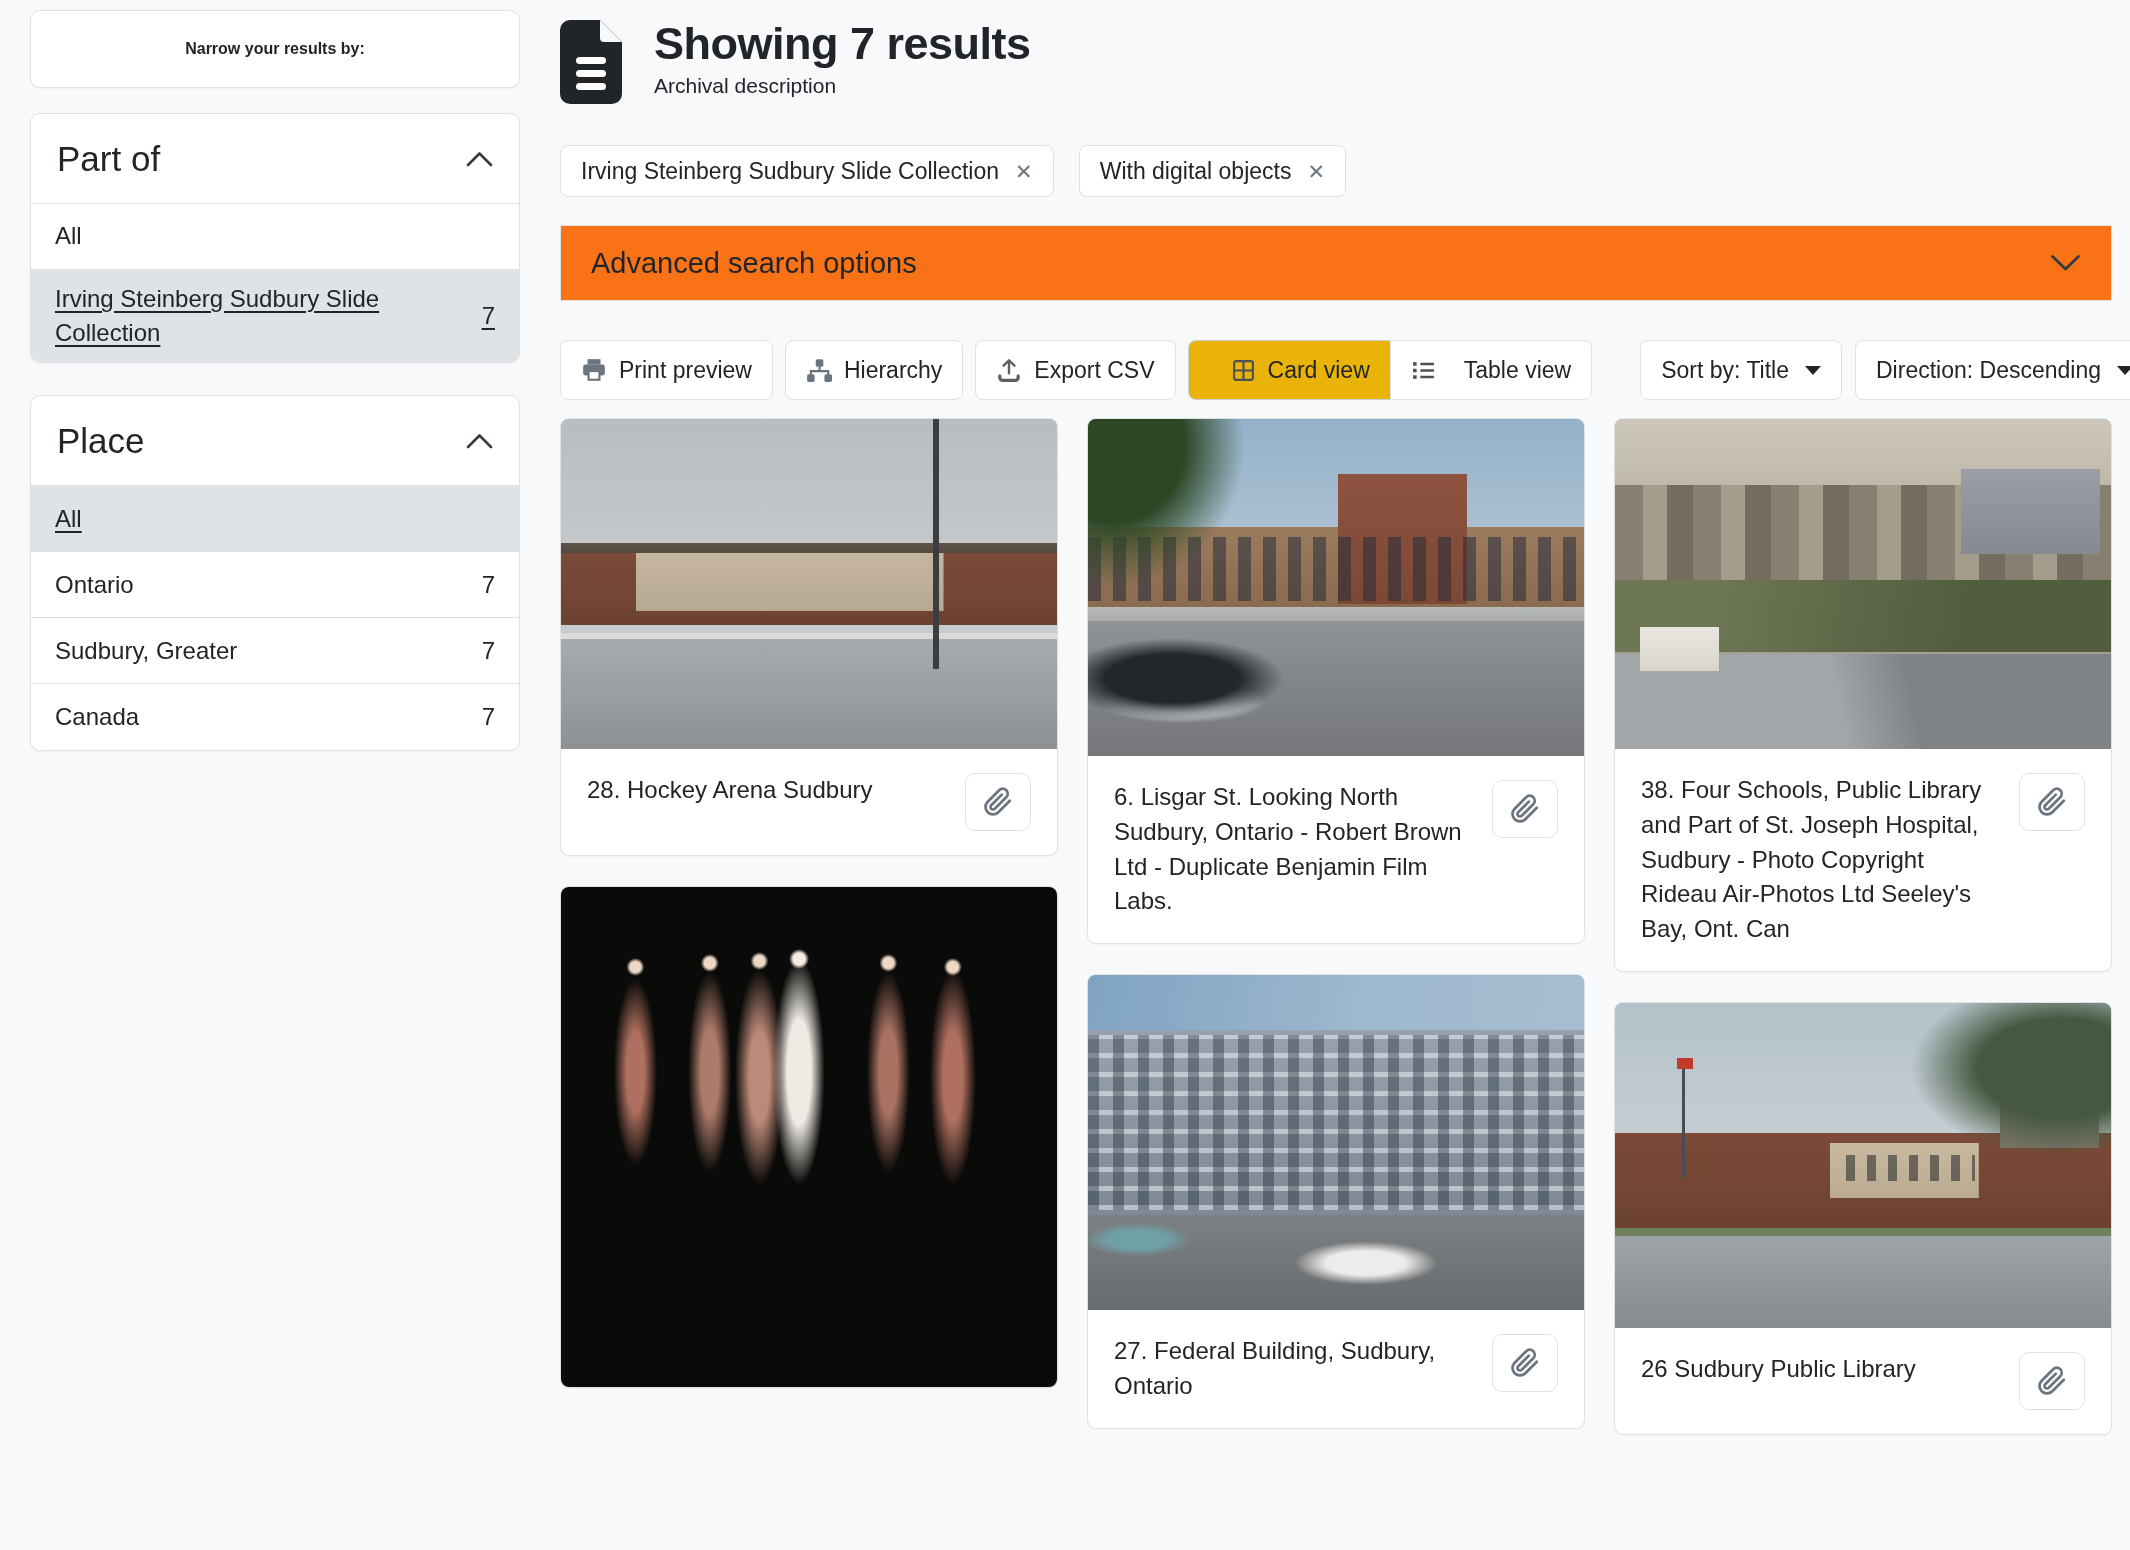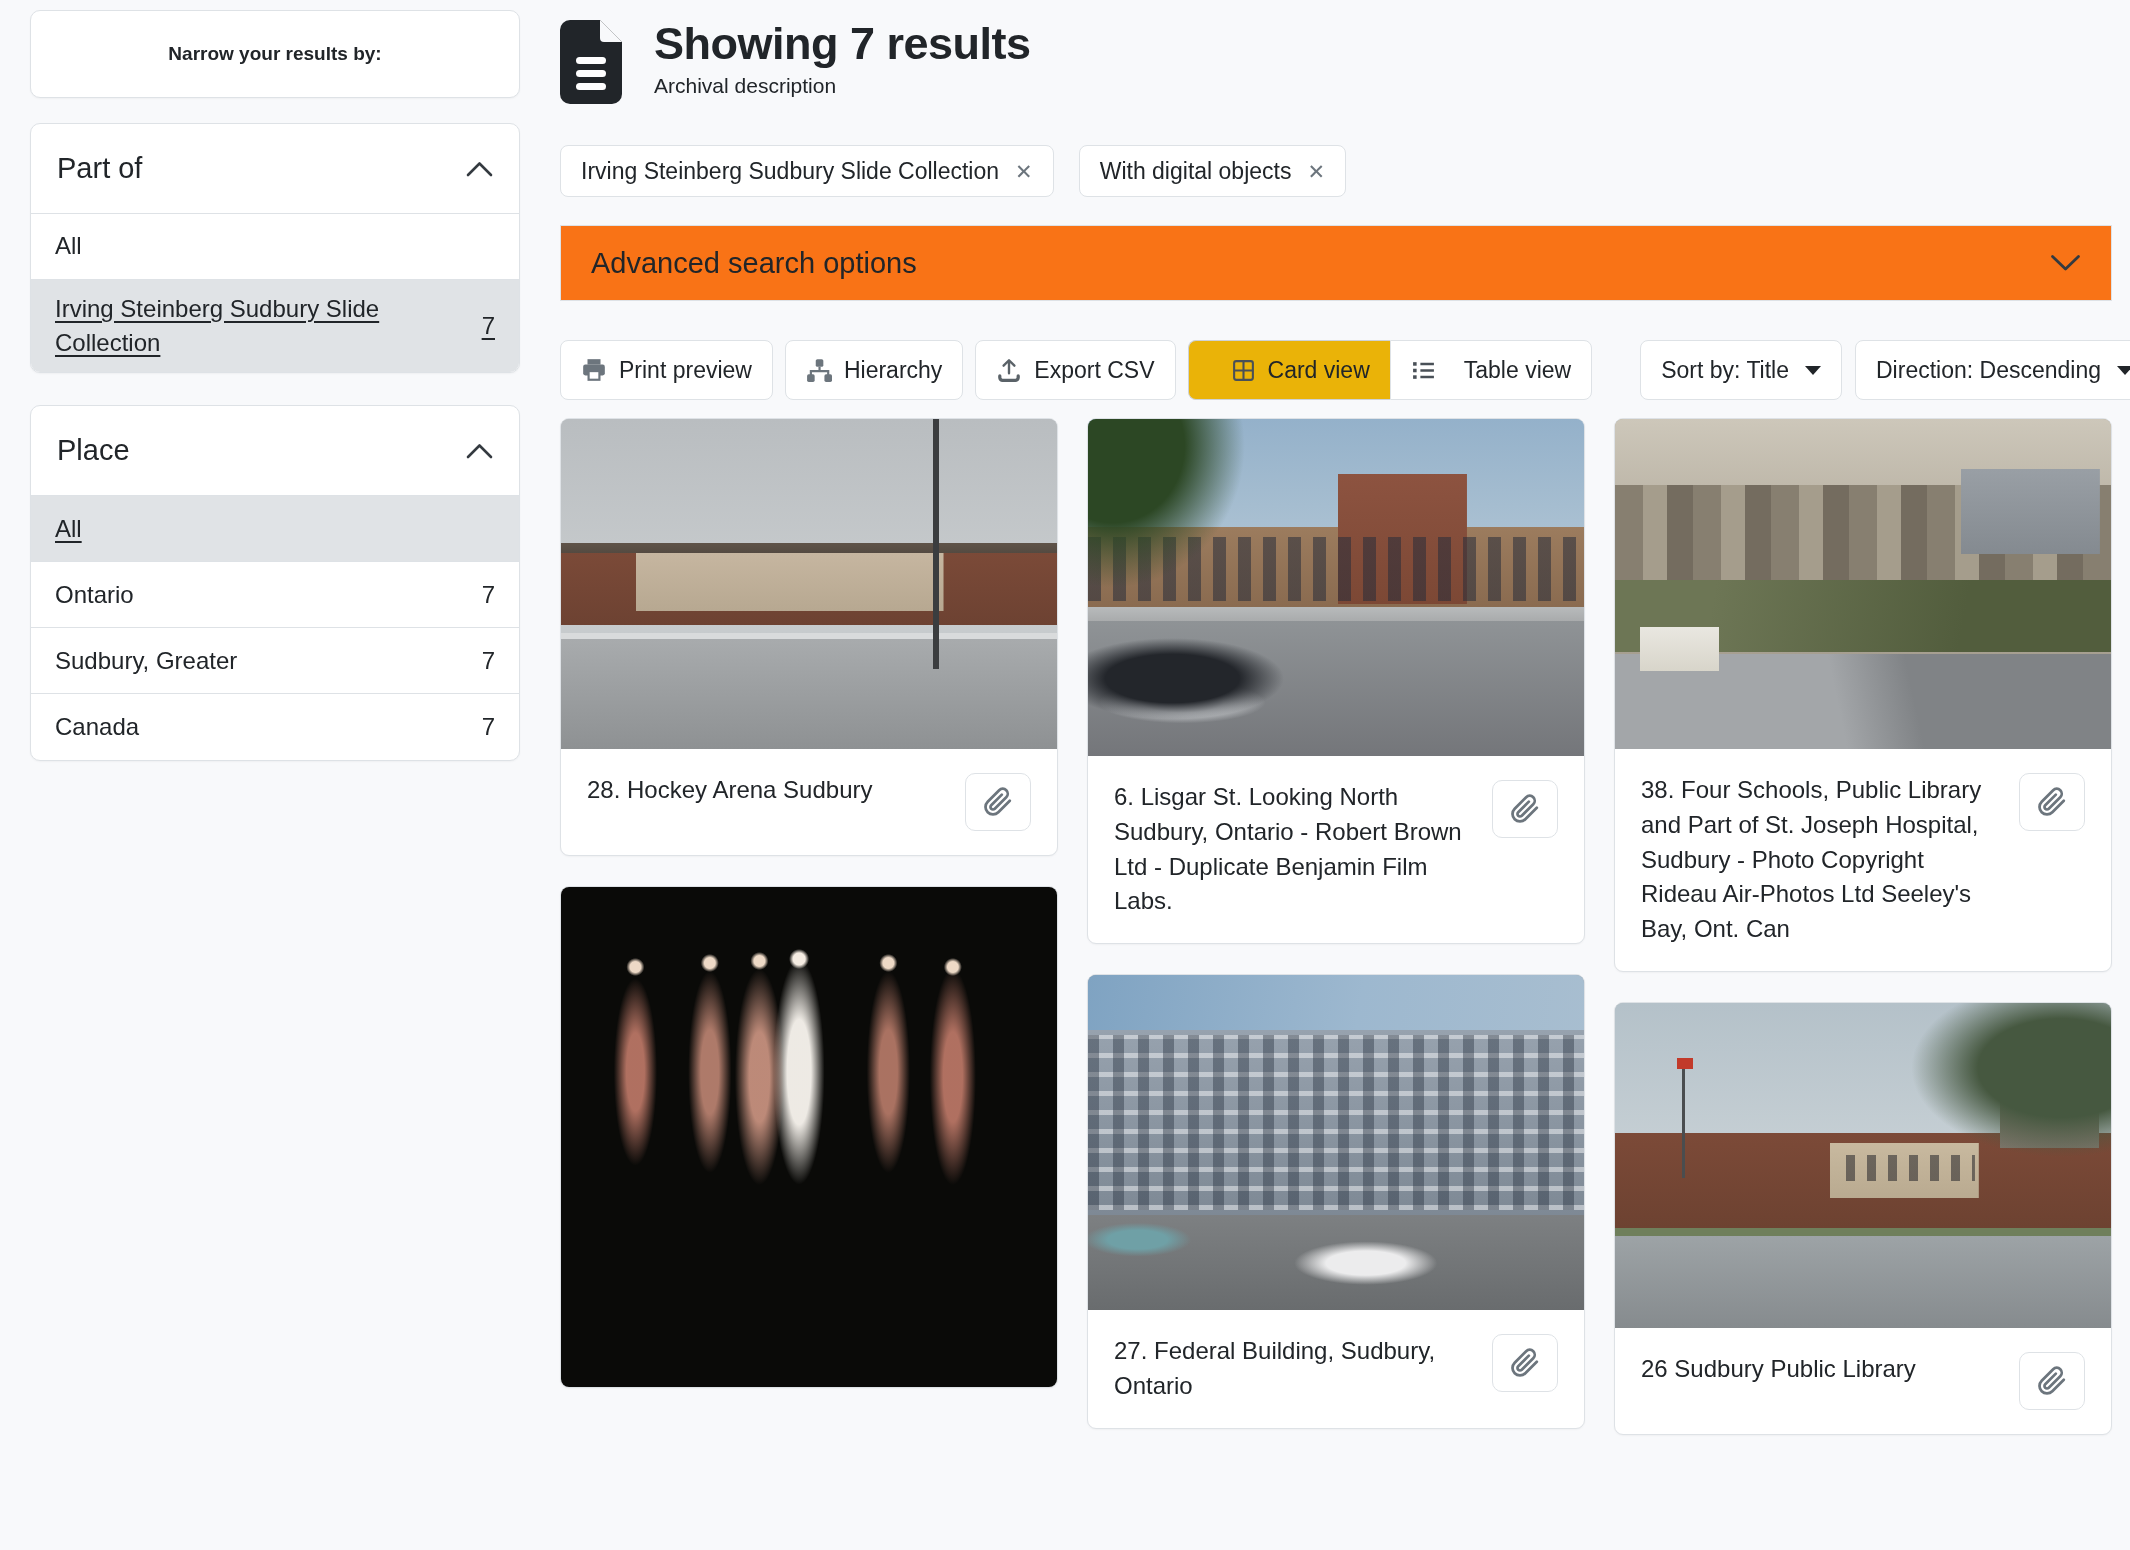--- a/index.html
+++ b/index.html
@@ -10,29 +10,29 @@
   }
   a { color:#212529; }
 
   
   .sidebar { position:absolute; left:30px; top:10px; width:490px; }
   .panel {
     background:#fff; border:1px solid #dee2e6; border-radius:10px;
     box-shadow:0 1px 2px rgba(0,0,0,.04); overflow:hidden;
   }
   .panel.intro {
-    height:88px; display:flex; align-items:center; justify-content:center;
-    font-size:19px; font-weight:700; margin-bottom:25px;
+    height:78px; display:flex; align-items:center; justify-content:center;
+    font-size:16px; font-weight:700; margin-bottom:25px;
   }
   .facet-panel { margin-bottom:32px; }
   .facet-header {
     height:90px; display:flex; align-items:center; justify-content:space-between;
     padding:0 26px; border-bottom:1px solid #dee2e6; cursor:pointer;
   }
-  .facet-title { font-size:29px; font-weight:400; }
+  .facet-title { font-size:35px; font-weight:400; }
   .facet-row {
     min-height:66px; display:flex; align-items:center; gap:14px;
     padding:12px 24px; border-bottom:1px solid #dee2e6; font-size:24px; cursor:pointer;
   }
   .facet-row:last-child { border-bottom:none; }
   .facet-row.selected { background:#e0e3e6; }
   .facet-label { flex:1; line-height:1.42; }
   .facet-count { white-space:nowrap; }
   .u { text-decoration:underline; text-underline-offset:4px; }
 

